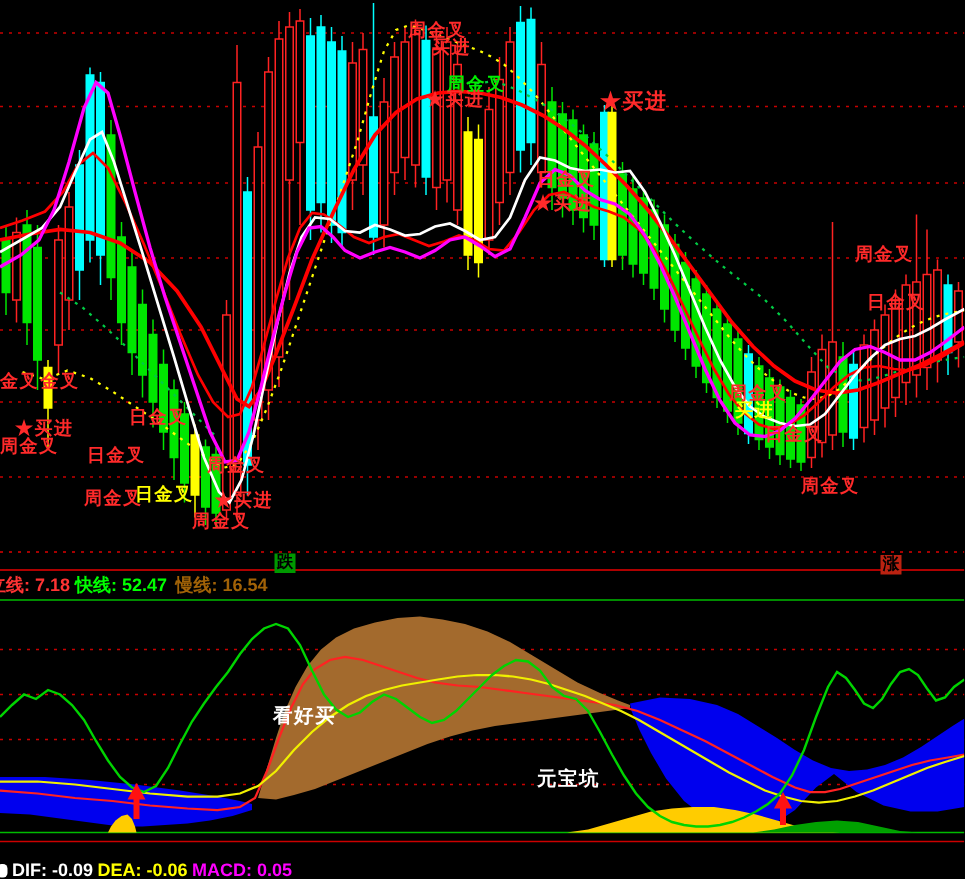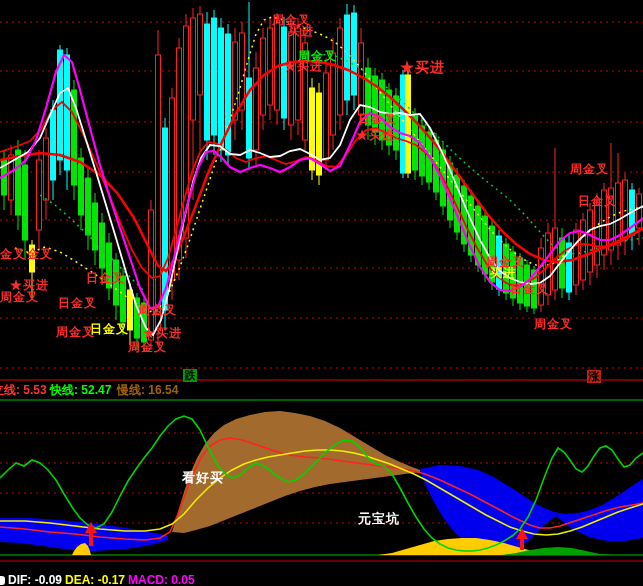--- a/index.html
+++ b/index.html
@@ -260,32 +260,32 @@
       <div class="lbl" style="left: 284px; top: 60px; color: rgb(255, 42, 42);">★买进</div>
       <div class="lbl" style="left: 400px; top: 60px; color: rgb(255, 42, 42); font-size: 14px;">★买进</div>
       <div class="lbl" style="left: 358px; top: 113px; color: rgb(255, 42, 42);">日金叉</div>
       <div class="lbl" style="left: 356px; top: 129px; color: rgb(255, 42, 42);">★买进</div>
       <div class="lbl" style="left: 570px; top: 163px; color: rgb(255, 42, 42);">周金叉</div>
       <div class="lbl" style="left: 578px; top: 195px; color: rgb(255, 42, 42);">日金叉</div>
       <div class="lbl" style="left: 486px; top: 256px; color: rgb(255, 42, 42);">周金叉</div>
       <div class="lbl" style="left: 490px; top: 267px; color: rgb(255, 255, 0);">买进</div>
       <div class="lbl" style="left: 510px; top: 283px; color: rgb(255, 42, 42);">日金叉</div>
       <div class="lbl" style="left: 534px; top: 318px; color: rgb(255, 42, 42);">周金叉</div>
-      <div class="lbl" style="left: 182px; top: 471px; color: rgb(255, 255, 255); font-size: 13px;">看好买</div>
+      <div class="lbl" style="left: 182px; top: 471px; color: rgb(255, 255, 255); font-size: 13px; font-family: Liberation Mono, monospace;">看好买</div>
       <div class="lbl" style="left: 358px; top: 512px; color: rgb(255, 255, 255); font-size: 13px; text-align: right;">元宝坑</div>
     </div>
 
   <div class="badge" id="fallBadge" style="left: 183px; top: 369px; background: rgb(0, 153, 0);">跌</div>
   <div class="badge" id="riseBadge" style="left: 587px; top: 370px; background: rgb(187, 34, 17);">涨</div>
 
   <div class="bar" style="top:380px;">
-    <span class="ro" id="ro1" style="left: -8px; color: rgb(255, 51, 51);"><i>立线:</i> <i>5.53</i></span>
+    <span class="ro" id="ro1" style="left: -8px; color: rgb(255, 51, 51);"><i>立线:</i> <i>7.18</i></span>
     <span class="ro" id="ro2" style="left: 50px; color: rgb(0, 255, 0); text-align: right;"><i>快线:</i> <i>52.47</i></span>
     <span class="ro" id="ro3" style="left: 117px; color: #a16207;"><i>慢线:</i> <i>16.54</i></span>
   </div>
 
   <div class="bar" style="top:563px;margin-top:8px;">
     <span class="blob" style="left:-2px;top:5px;width:7px;height:9px;"></span>
     <span class="ro" id="dif" style="left: 8px; color: rgb(255, 255, 255);"><i>DIF:</i> <i>-0.09</i></span>
-    <span class="ro" id="dea" style="left: 65px; color: rgb(255, 255, 0);"><i>DEA:</i> <i>-0.17</i></span>
+    <span class="ro" id="dea" style="left: 65px; color: rgb(255, 255, 0);"><i>DEA:</i> <i>-0.06</i></span>
     <span class="ro" id="macd" style="left: 128px; color: rgb(255, 0, 255);"><i>MACD:</i> <i>0.05</i></span>
   </div>
 </div>
 
 </body></html>

